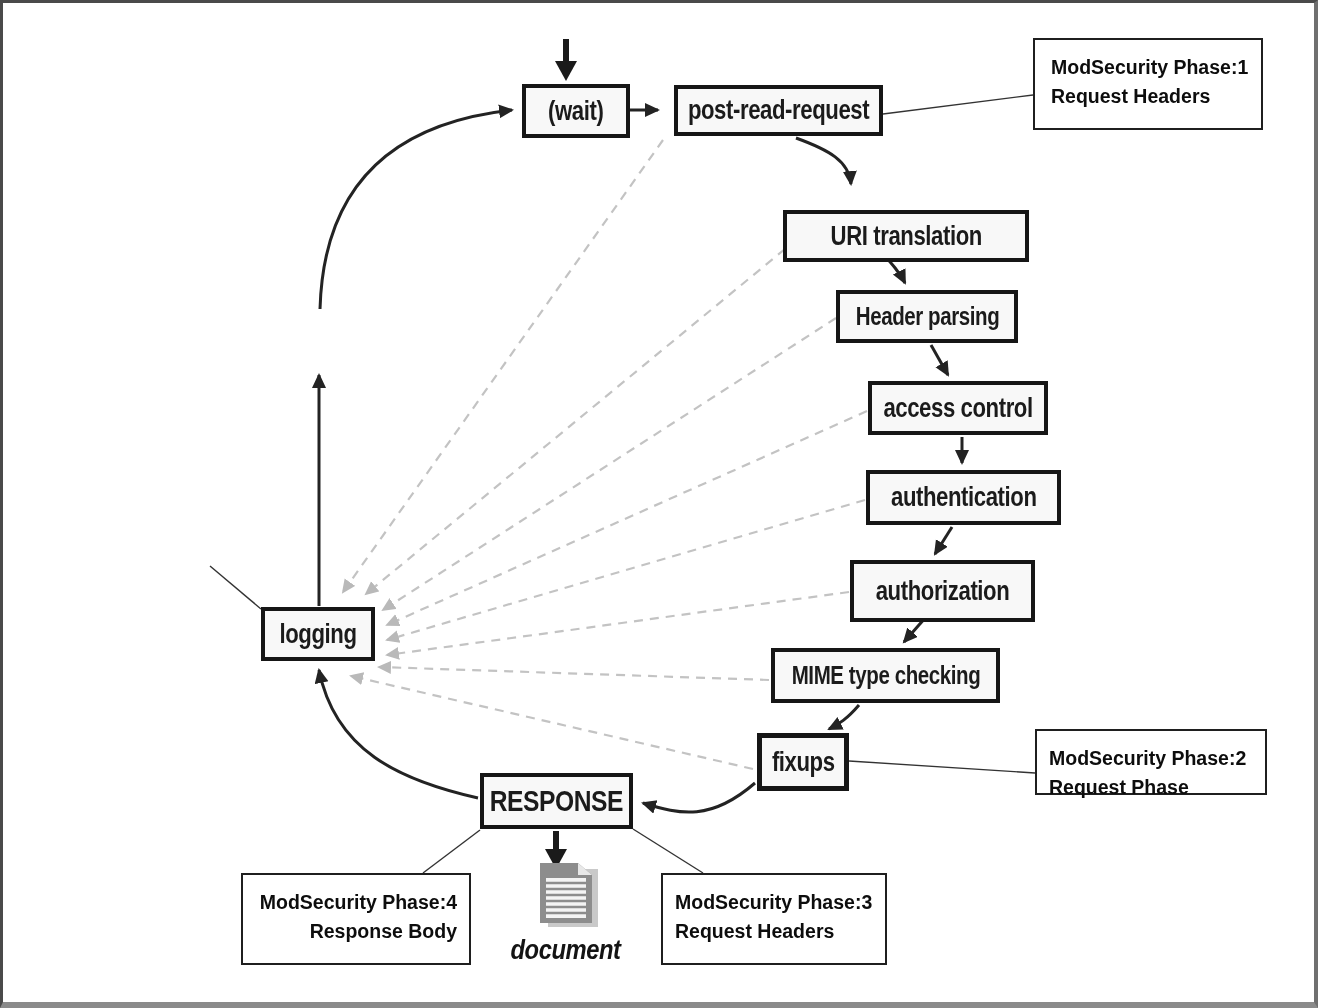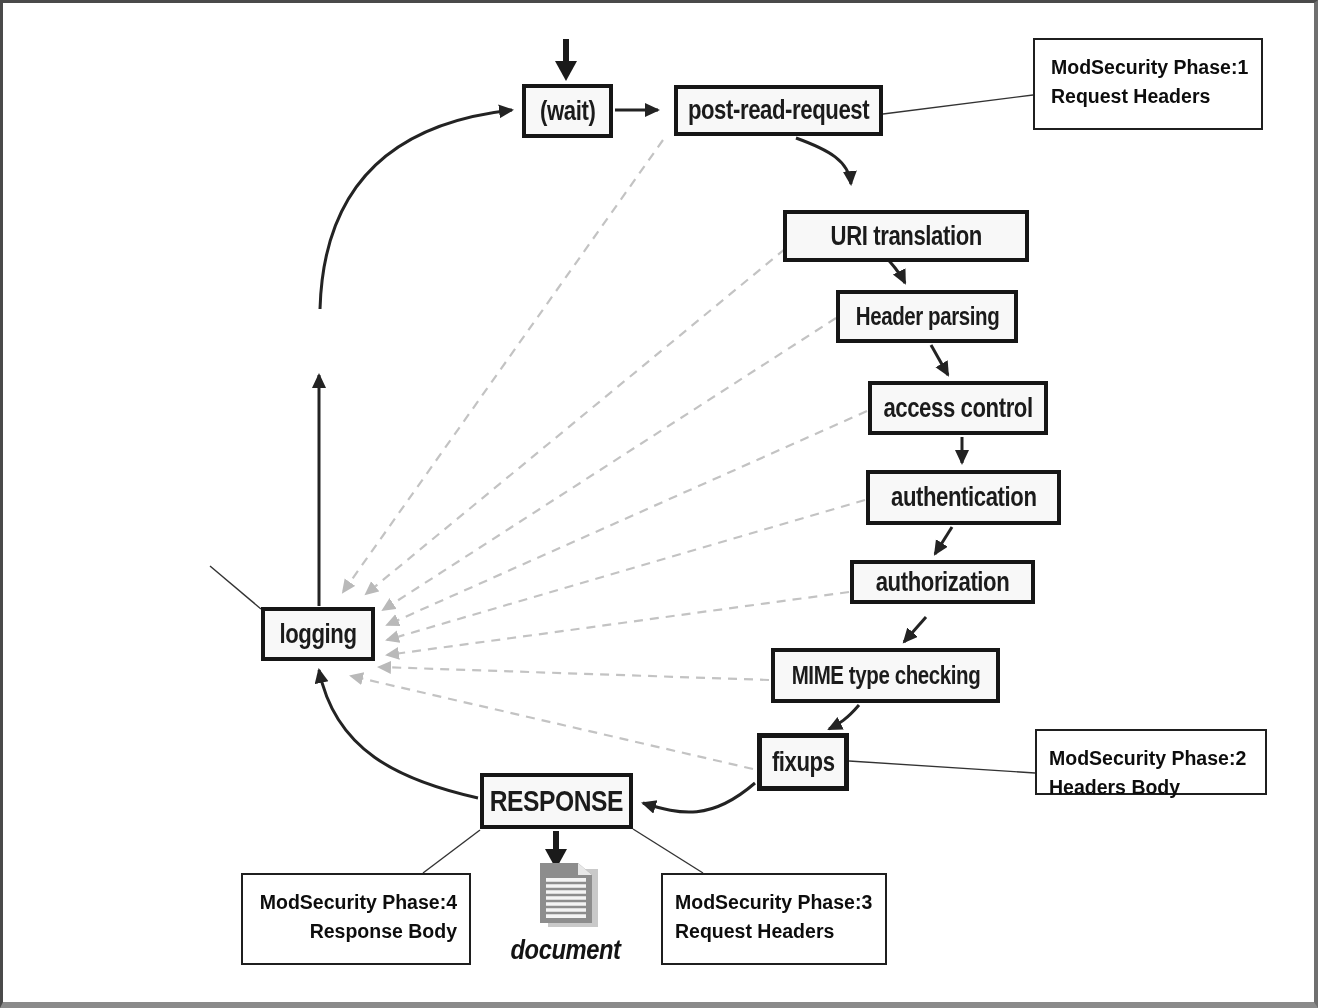--- a/index.html
+++ b/index.html
@@ -84,39 +84,39 @@
 
     <g stroke="#333" stroke-width="1.4" fill="none">
       <line x1="880" y1="111" x2="1030" y2="92"></line>
       <line x1="846" y1="758" x2="1032" y2="770"></line>
       <line x1="630" y1="826" x2="700" y2="870"></line>
       <line x1="477" y1="827" x2="420" y2="870"></line>
       <line x1="207" y1="563" x2="258" y2="606"></line>
     </g>
   </svg>
 
-  <div class="node" style="left:519px;top:81px;width:91px;height:54px;">
+  <div class="node" style="left:519px;top:81px;width:108px;height:54px;">
     <span class="lbl">(wait)</span>
   </div>
   <div class="node" style="left:671px;top:82px;width:209px;height:51px;">
     <span class="lbl">post-read-request</span>
   </div>
   <div class="node" style="left:780px;top:190px;width:246px;height:52px;margin-top:17px;">
     <span class="lbl">URI translation</span>
   </div>
   <div class="node small" style="left:833px;top:287px;width:182px;height:53px;">
     <span class="lbl">Header parsing</span>
   </div>
   <div class="node" style="left:865px;top:378px;width:180px;height:54px;">
     <span class="lbl">access control</span>
   </div>
   <div class="node" style="left:863px;top:467px;width:195px;height:55px;">
     <span class="lbl">authentication</span>
   </div>
-  <div class="node" style="left:847px;top:557px;width:185px;height:44px;">
+  <div class="node" style="left:847px;top:557px;width:185px;height:62px;">
     <span class="lbl">authorization</span>
   </div>
   <div class="node small" style="left:768px;top:645px;width:229px;height:55px;">
     <span class="lbl">MIME type checking</span>
   </div>
   <div class="node" style="left:754px;top:730px;width:92px;height:58px;border-width:5px;align-items:center;">
     <span class="lbl">fixups</span>
   </div>
   <div class="node" style="left:477px;top:770px;width:153px;height:56px;">
     <span class="lbl" style="font-size:30px;">RESPONSE</span>
@@ -124,21 +124,21 @@
   <div class="node" style="left:258px;top:604px;width:114px;height:54px;">
     <span class="lbl">logging</span>
   </div>
 
   <div class="ann" style="left:1030px;top:35px;width:230px;height:92px;padding-left:16px;">
     <div>ModSecurity Phase:1</div>
     <div>Request Headers</div>
   </div>
   <div class="ann" style="left:1032px;top:726px;width:232px;height:66px;">
     <div>ModSecurity Phase:2</div>
-    <div>Headers Body</div>
+    <div>Request Phase</div>
   </div>
   <div class="ann" style="left:658px;top:870px;width:226px;height:92px;">
     <div>ModSecurity Phase:3</div>
     <div>Request Headers</div>
   </div>
   <div class="ann right" style="left:238px;top:870px;width:230px;height:92px;">
     <div>ModSecurity Phase:4</div>
     <div>Response Body</div>
   </div>
 

